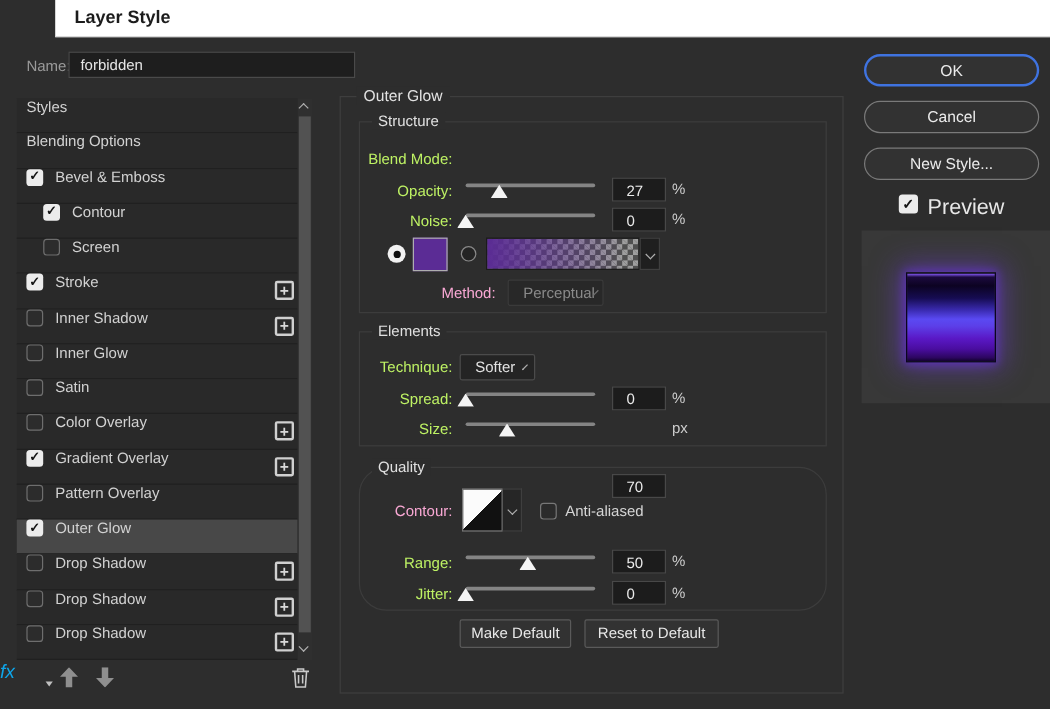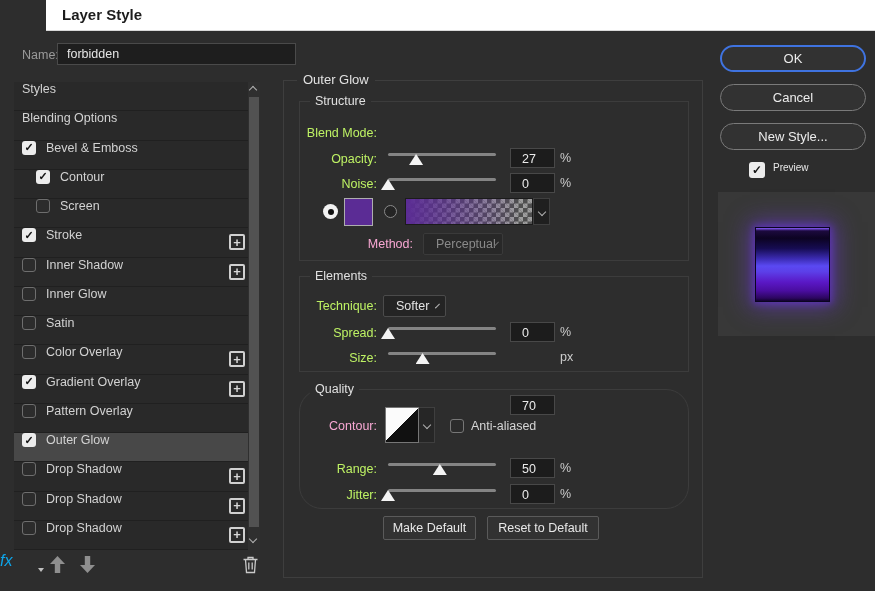--- a/index.html
+++ b/index.html
@@ -86,21 +86,21 @@
   .panel-btn { position:absolute; height:24px; background:#323232; border:1px solid #5a5a5a; border-radius:2px;
     color:#e8e8e8; display:flex; align-items:center; justify-content:center; z-index:2; }
   
   .pill { position:absolute; left:720px; width:146px; height:27px; border-radius:14px;
     background:#323232; border:1px solid #7a7a7a; color:#ececec; font-size:13px;
     display:flex; align-items:center; justify-content:center; }
   .pill.primary { border:2px solid #3f73e0; }
   .pv-cb { position:absolute; left:749px; top:162px; width:16px; height:16px; border-radius:3px;
     background:#ececec; color:#141414; display:flex; align-items:center; justify-content:center;
     font-size:12px; font-weight:700; line-height:1; }
-  .pv-label { position:absolute; left:773px; top:162px; font-size:10px; color:#e8e8e8; }
+  .pv-label { position:absolute; left:773px; top:162px; font-size:18px; color:#e8e8e8; }
   .preview-panel { position:absolute; left:718px; top:192px; width:157px; height:144px; background:#383838; }
   .glow-square { position:absolute; left:37px; top:35px; width:75px; height:75px;
     border:1px solid #0a0520;
     background:linear-gradient(180deg,
       #8a5cff 0%, #1c0a3e 4%, #0c0322 14%, #160c52 28%, #3b2bb2 42%,
       #5a49f2 52%, #5c3fe8 60%, #5a18c6 74%, #4a0da0 86%, #2c0660 96%, #12022e 100%);
     box-shadow:0 0 22px 5px rgba(115,60,230,0.55), 0 0 7px 2px rgba(95,45,205,0.6); }
 </style>
 </head>
 <body>

